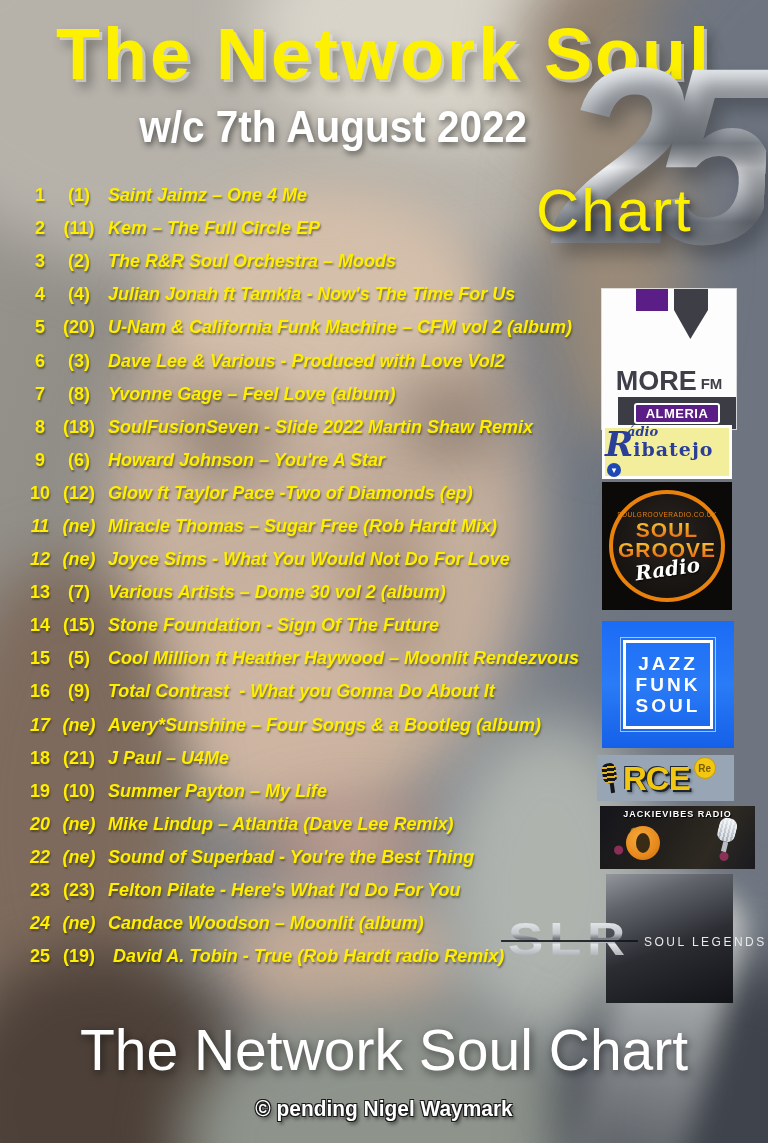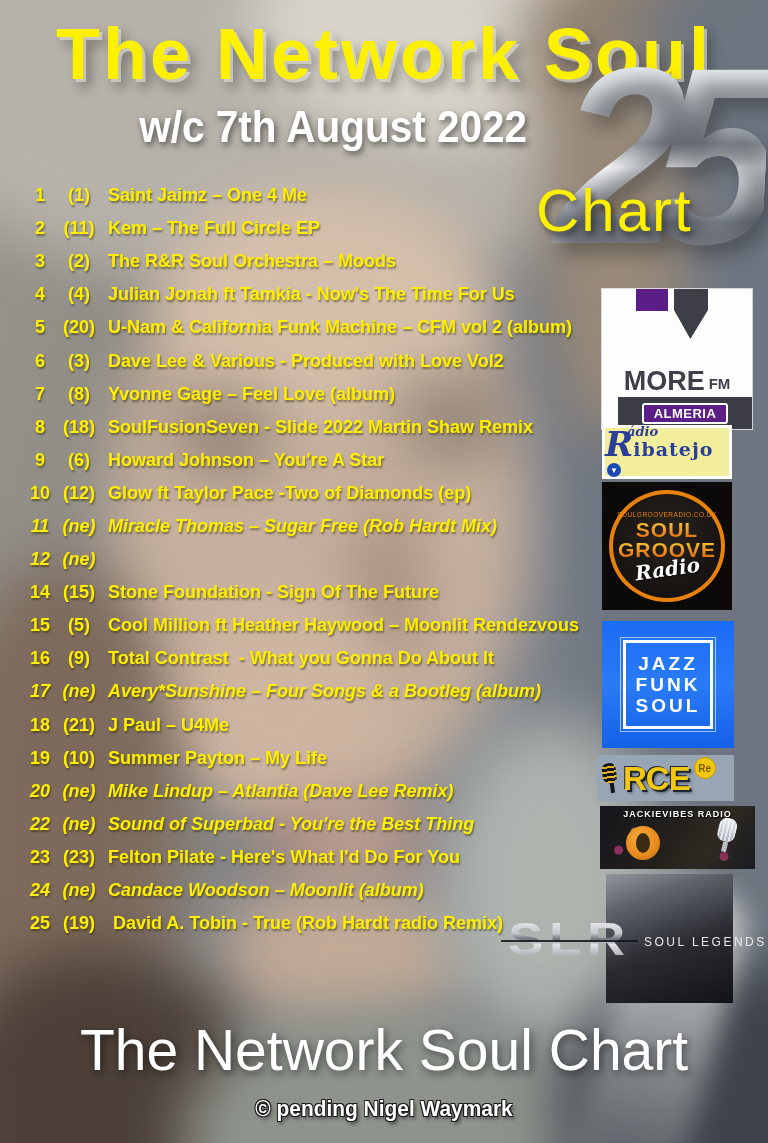--- a/index.html
+++ b/index.html
@@ -64,27 +64,27 @@
 
   
   .list{position:absolute;top:179px;left:28px;width:600px;z-index:3;}
   .row{
     height:33.1px;display:flex;align-items:center;
     font-size:18px;font-weight:bold;color:#ffee00;
     text-shadow:1px 2px 2px rgba(50,45,0,0.55);white-space:pre;
   }
   .row .pos{width:24px;text-align:center;flex:none;}
   .row .prev{width:54px;text-align:center;flex:none;}
-  .row .song{margin-left:2px;}
+  .row .song{margin-left:2px;font-style:italic;}
   .row.ne{font-style:italic;}
 
   
   .logo{position:absolute;box-sizing:border-box;z-index:4;}
   
-  .morefm{left:602px;top:289px;width:150px;background:#fdfdfd;box-shadow:0 0 0 1px rgba(255,255,255,0.7);}
+  .morefm{left:602px;top:289px;width:134px;background:#fdfdfd;box-shadow:0 0 0 1px rgba(255,255,255,0.7);}
   .morefm .art{position:relative;height:58px;}
   .mf-rect{position:absolute;left:34px;top:0;width:32px;height:22px;background:#5b1e86;}
   .mf-flag{position:absolute;left:72px;top:0;width:34px;height:50px;background:#3e3e46;
     clip-path:polygon(0 0,100% 0,100% 42%,48% 100%,0 42%);}
   .mf-word{height:46px;display:flex;justify-content:center;align-items:flex-end;gap:4px;padding-bottom:4px;}
   .mf-more{font-size:27px;font-weight:800;color:#3f3f49;letter-spacing:0px;line-height:0.9;}
   .mf-fm{font-size:15px;font-weight:bold;color:#3f3f49;line-height:1.2;}
   .mf-strip{height:32px;background:#3c3c45;display:flex;align-items:center;justify-content:center;margin-left:16px;}
   .mf-alm{background:#5b1e86;border:2px solid #fff;border-radius:3px;color:#fff;
     font-size:13px;font-weight:bold;letter-spacing:0.5px;padding:1px 10px;}
@@ -263,22 +263,28 @@
 
     <div class="row ne">
       <span class="pos">11</span>
       <span class="prev">(ne)</span>
       <span class="song">Miracle Thomas – Sugar Free (Rob Hardt Mix)</span>
     </div>
 
     <div class="row ne">
       <span class="pos">12</span>
       <span class="prev">(ne)</span>
-    </div>
-
+      <span class="song">Joyce Sims - What You Would Not Do For Love</span>
+    </div>
+
+    <div class="row">
+      <span class="pos">13</span>
+      <span class="prev">(7)</span>
+      <span class="song">Various Artists – Dome 30 vol 2 (album)</span>
+    </div>
 
     <div class="row">
       <span class="pos">14</span>
       <span class="prev">(15)</span>
       <span class="song">Stone Foundation - Sign Of The Future</span>
     </div>
 
     <div class="row">
       <span class="pos">15</span>
       <span class="prev">(5)</span>

